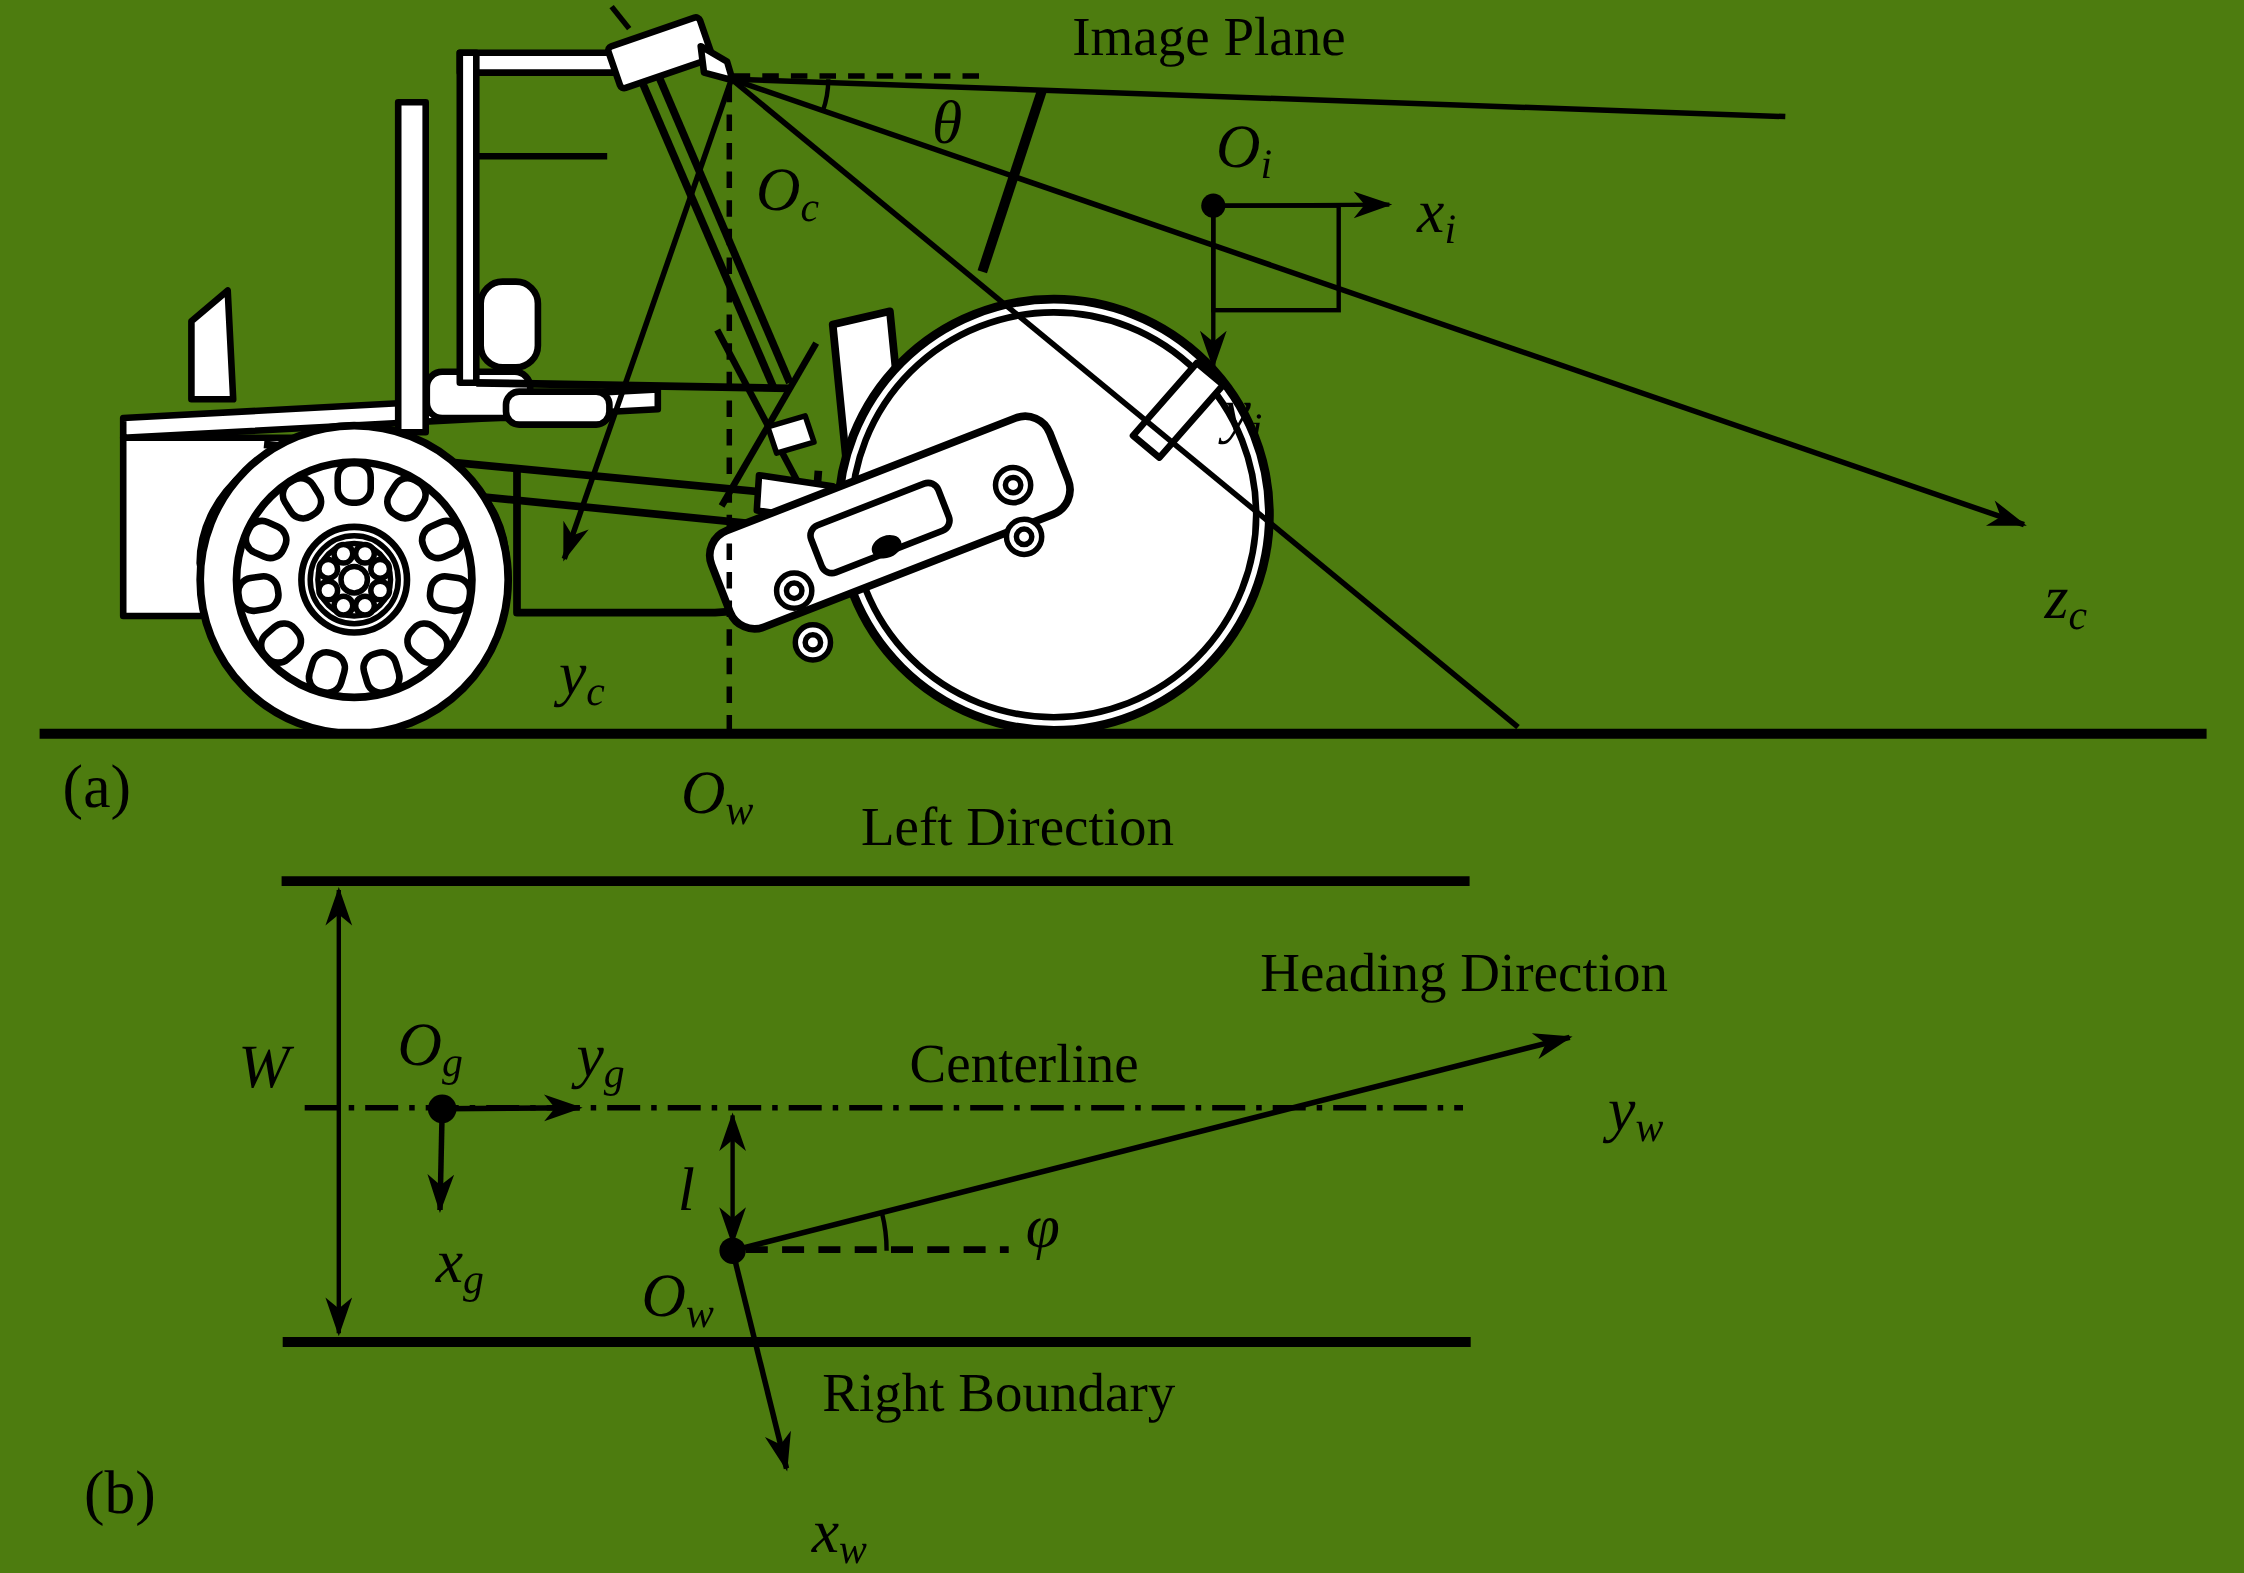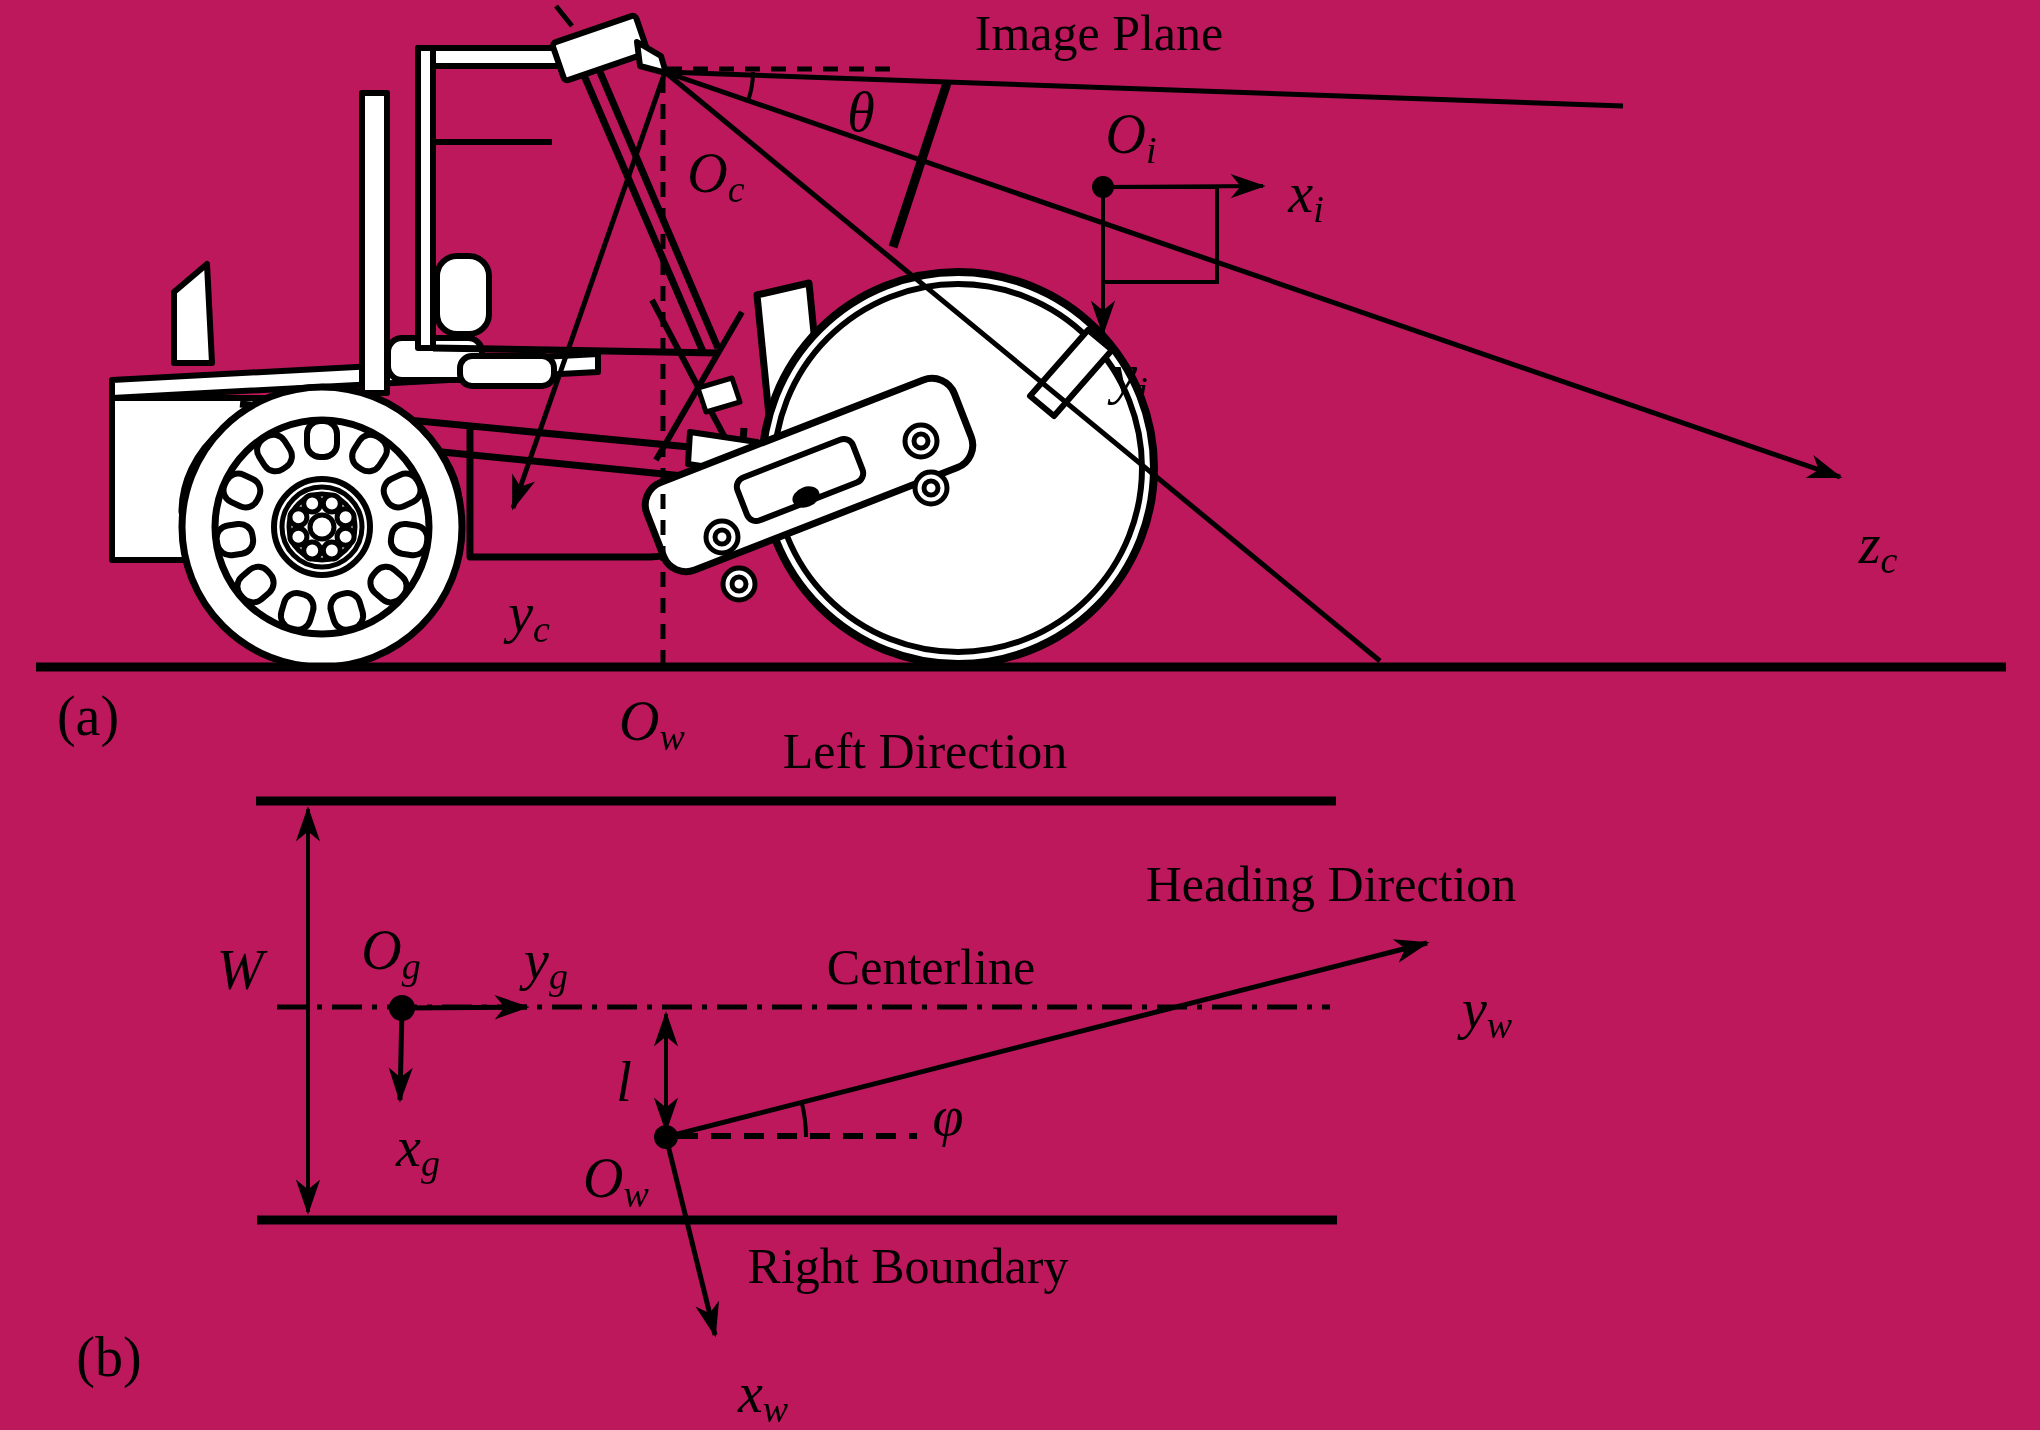--- a/index.html
+++ b/index.html
@@ -1,16 +1,16 @@
 <!DOCTYPE html>
 <html><head>
 <meta charset="utf-8">
 <style>
   html,body{margin:0;padding:0;background:#ffffff;}
-  #stage{position:relative;width:2040px;height:1430px;background:#be185d;overflow:hidden;
+  #stage{position:relative;width:2040px;height:1430px;background:#4d7c0f;overflow:hidden;
          font-family:"Liberation Serif", serif;color:#000;}
   #stage svg{position:absolute;left:0;top:0;}
   .plabel{position:absolute;transform:translate(-50%,-50%);font-size:50px;white-space:nowrap;
           font-family:"Liberation Serif", serif;color:#000;}
   .mlabel{position:absolute;transform:translate(-50%,-50%);font-size:56px;white-space:nowrap;
           font-family:"Liberation Serif", serif;color:#000;}
   .mi{font-style:italic;}
   .msub{font-style:italic;font-size:38px;vertical-align:-10px;}
   .tag{position:absolute;transform:translate(-50%,-50%);font-size:56px;
        font-family:"Liberation Serif", serif;color:#000;}

